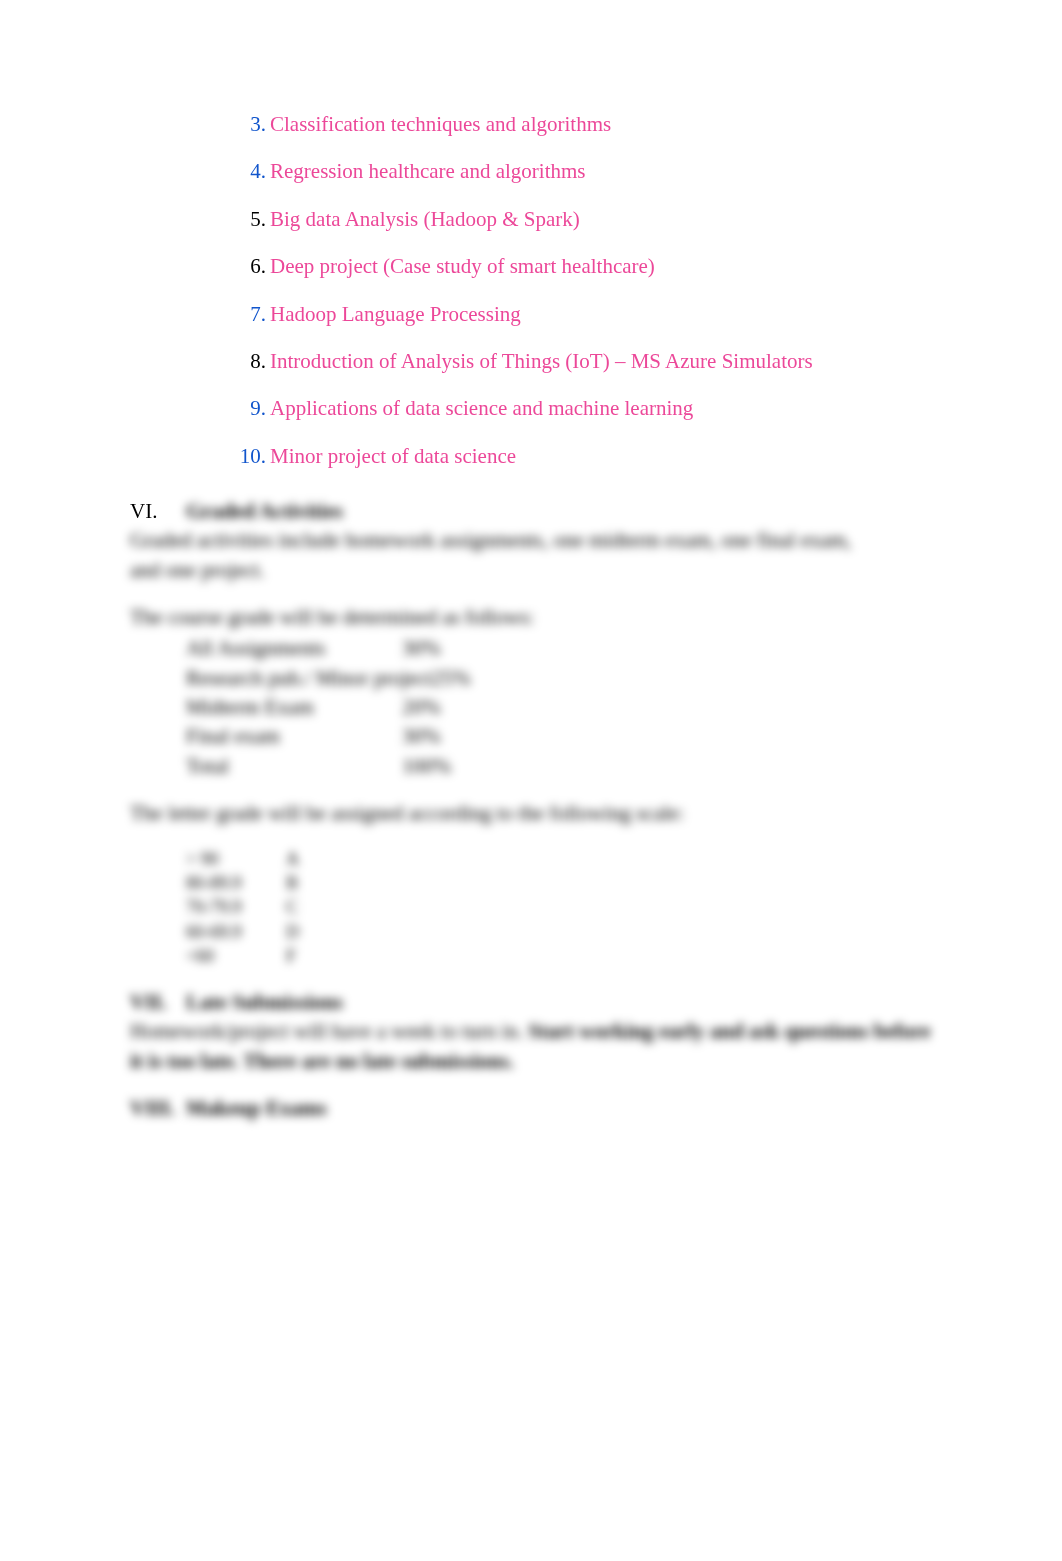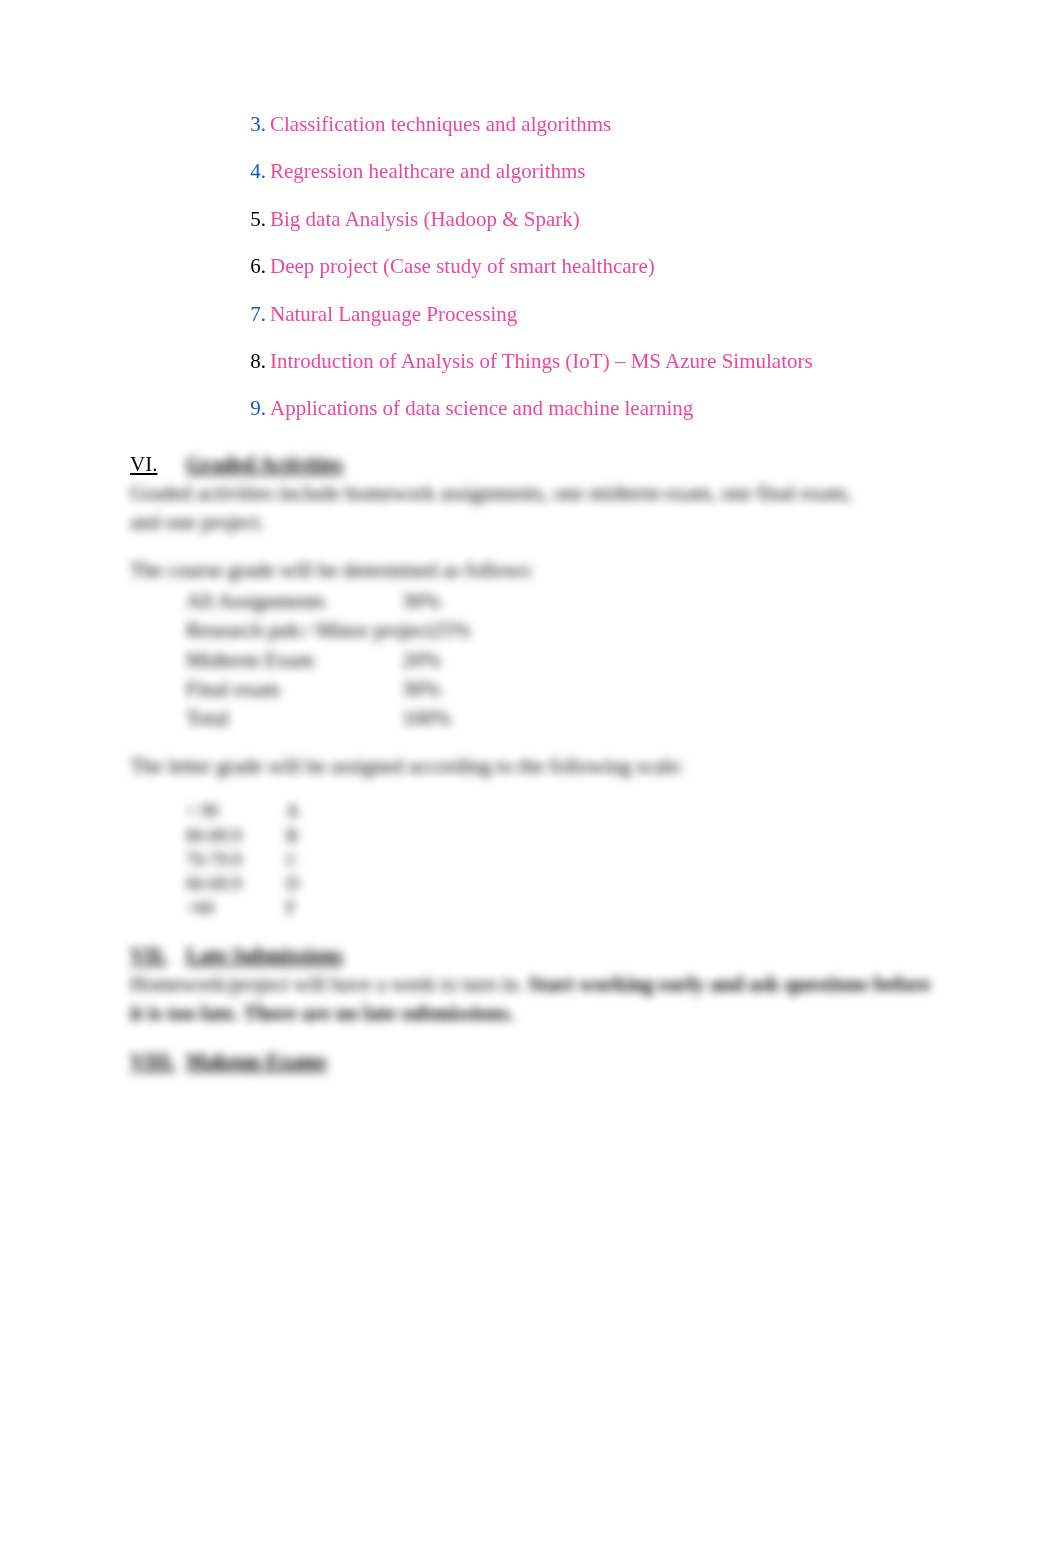--- a/index.html
+++ b/index.html
@@ -40,21 +40,20 @@
     }
     .num-blue {
       color: #1155cc;
     }
     .num-black {
       color: #000000;
     }
     .section-row {
       display: flex;
       margin-top: 28px;
-      text-decoration: underline;
     }
     .roman-num {
       min-width: 56px;
       color: #000000;
     }
     .section-title {
       filter: blur(5px);
       color: #000000;
       font-weight: bold;
     }
@@ -120,29 +119,33 @@
       <div class="list-item">
         <span class="list-num num-black">5.</span>
         <span class="list-text link-blue">Big data Analysis (Hadoop &amp; Spark)</span>
       </div>
       <div class="list-item">
         <span class="list-num num-black">6.</span>
         <span class="list-text link-blue">Deep project (Case study of smart healthcare)</span>
       </div>
       <div class="list-item">
         <span class="list-num num-blue">7.</span>
-        <span class="list-text link-blue">Natural Language Processing</span>
+        <span class="list-text link-blue">Hadoop Language Processing</span>
       </div>
       <div class="list-item">
         <span class="list-num num-black">8.</span>
         <span class="list-text link-blue">Introduction of Analysis of Things (IoT) – MS Azure Simulators</span>
       </div>
       <div class="list-item">
         <span class="list-num num-blue">9.</span>
         <span class="list-text link-blue">Applications of data science and machine learning</span>
+      </div>
+      <div class="list-item">
+        <span class="list-num num-blue">10.</span>
+        <span class="list-text link-blue">Minor project of data science</span>
       </div>
     </ol>
 
   <div class="section-row">
     <span class="roman-num">VI.</span>
     <span class="section-title">Graded Activities</span>
   </div>
   <div class="blurred-block">
     <div>Graded activities include homework assignments, one midterm exam, one final exam,</div>
     <div>and one project.</div>

